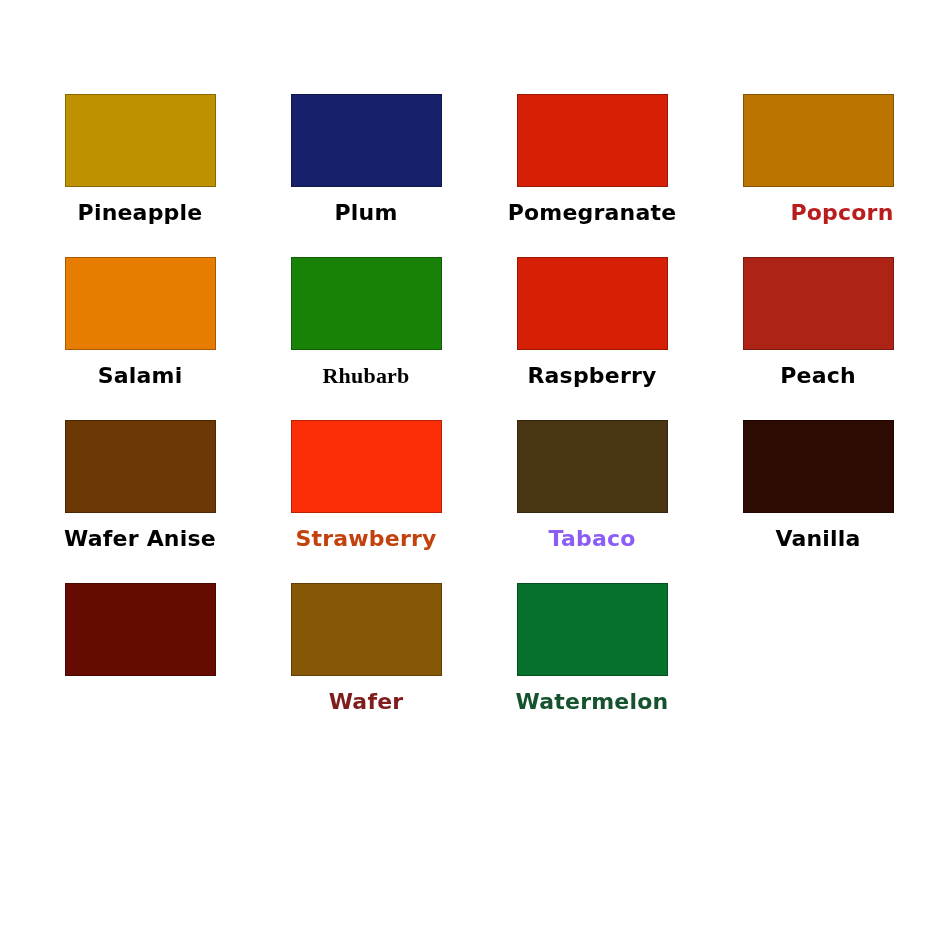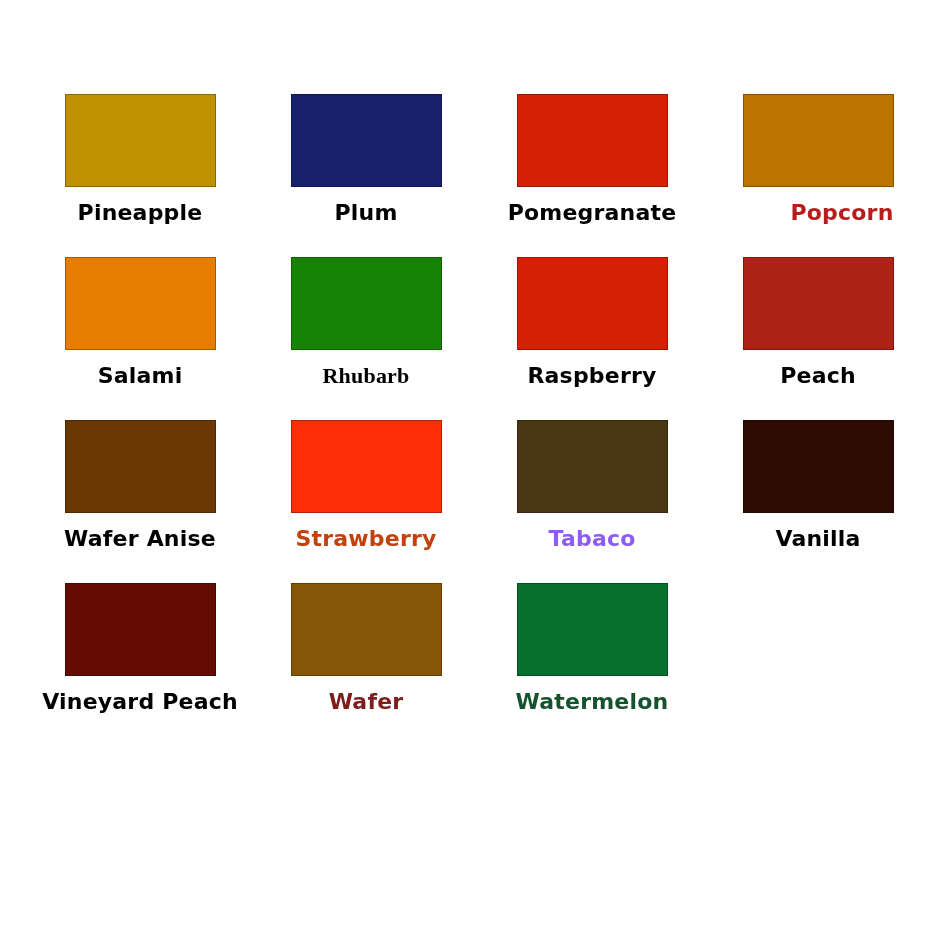--- a/index.html
+++ b/index.html
@@ -101,21 +101,20 @@
     <div class="swatch-cell">
       <div class="swatch-chip" title="Tabaco" style="background-color: rgb(74, 54, 18);"></div>
       <div class="swatch-label" style="color: #8b5cf6;">Tabaco</div>
     </div>
     <div class="swatch-cell">
       <div class="swatch-chip" title="Vanilla" style="background-color: rgb(46, 11, 2);"></div>
       <div class="swatch-label" style="color: rgb(0, 0, 0);">Vanilla</div>
     </div>
     <div class="swatch-cell">
       <div class="swatch-chip" title="Vineyard Peach" style="background-color: rgb(101, 11, 2);"></div>
-      <div class="swatch-label" style="color: rgb(0, 0, 0);">Vineyard Peach</div>
     </div>
     <div class="swatch-cell">
       <div class="swatch-chip" title="Wafer" style="background-color: rgb(133, 87, 6);"></div>
       <div class="swatch-label" style="color: #7f1d1d;">Wafer</div>
     </div>
     <div class="swatch-cell">
       <div class="swatch-chip" title="Watermelon" style="background-color: rgb(6, 113, 45);"></div>
       <div class="swatch-label" style="color: #14532d;">Watermelon</div>
     </div>
   </div>

